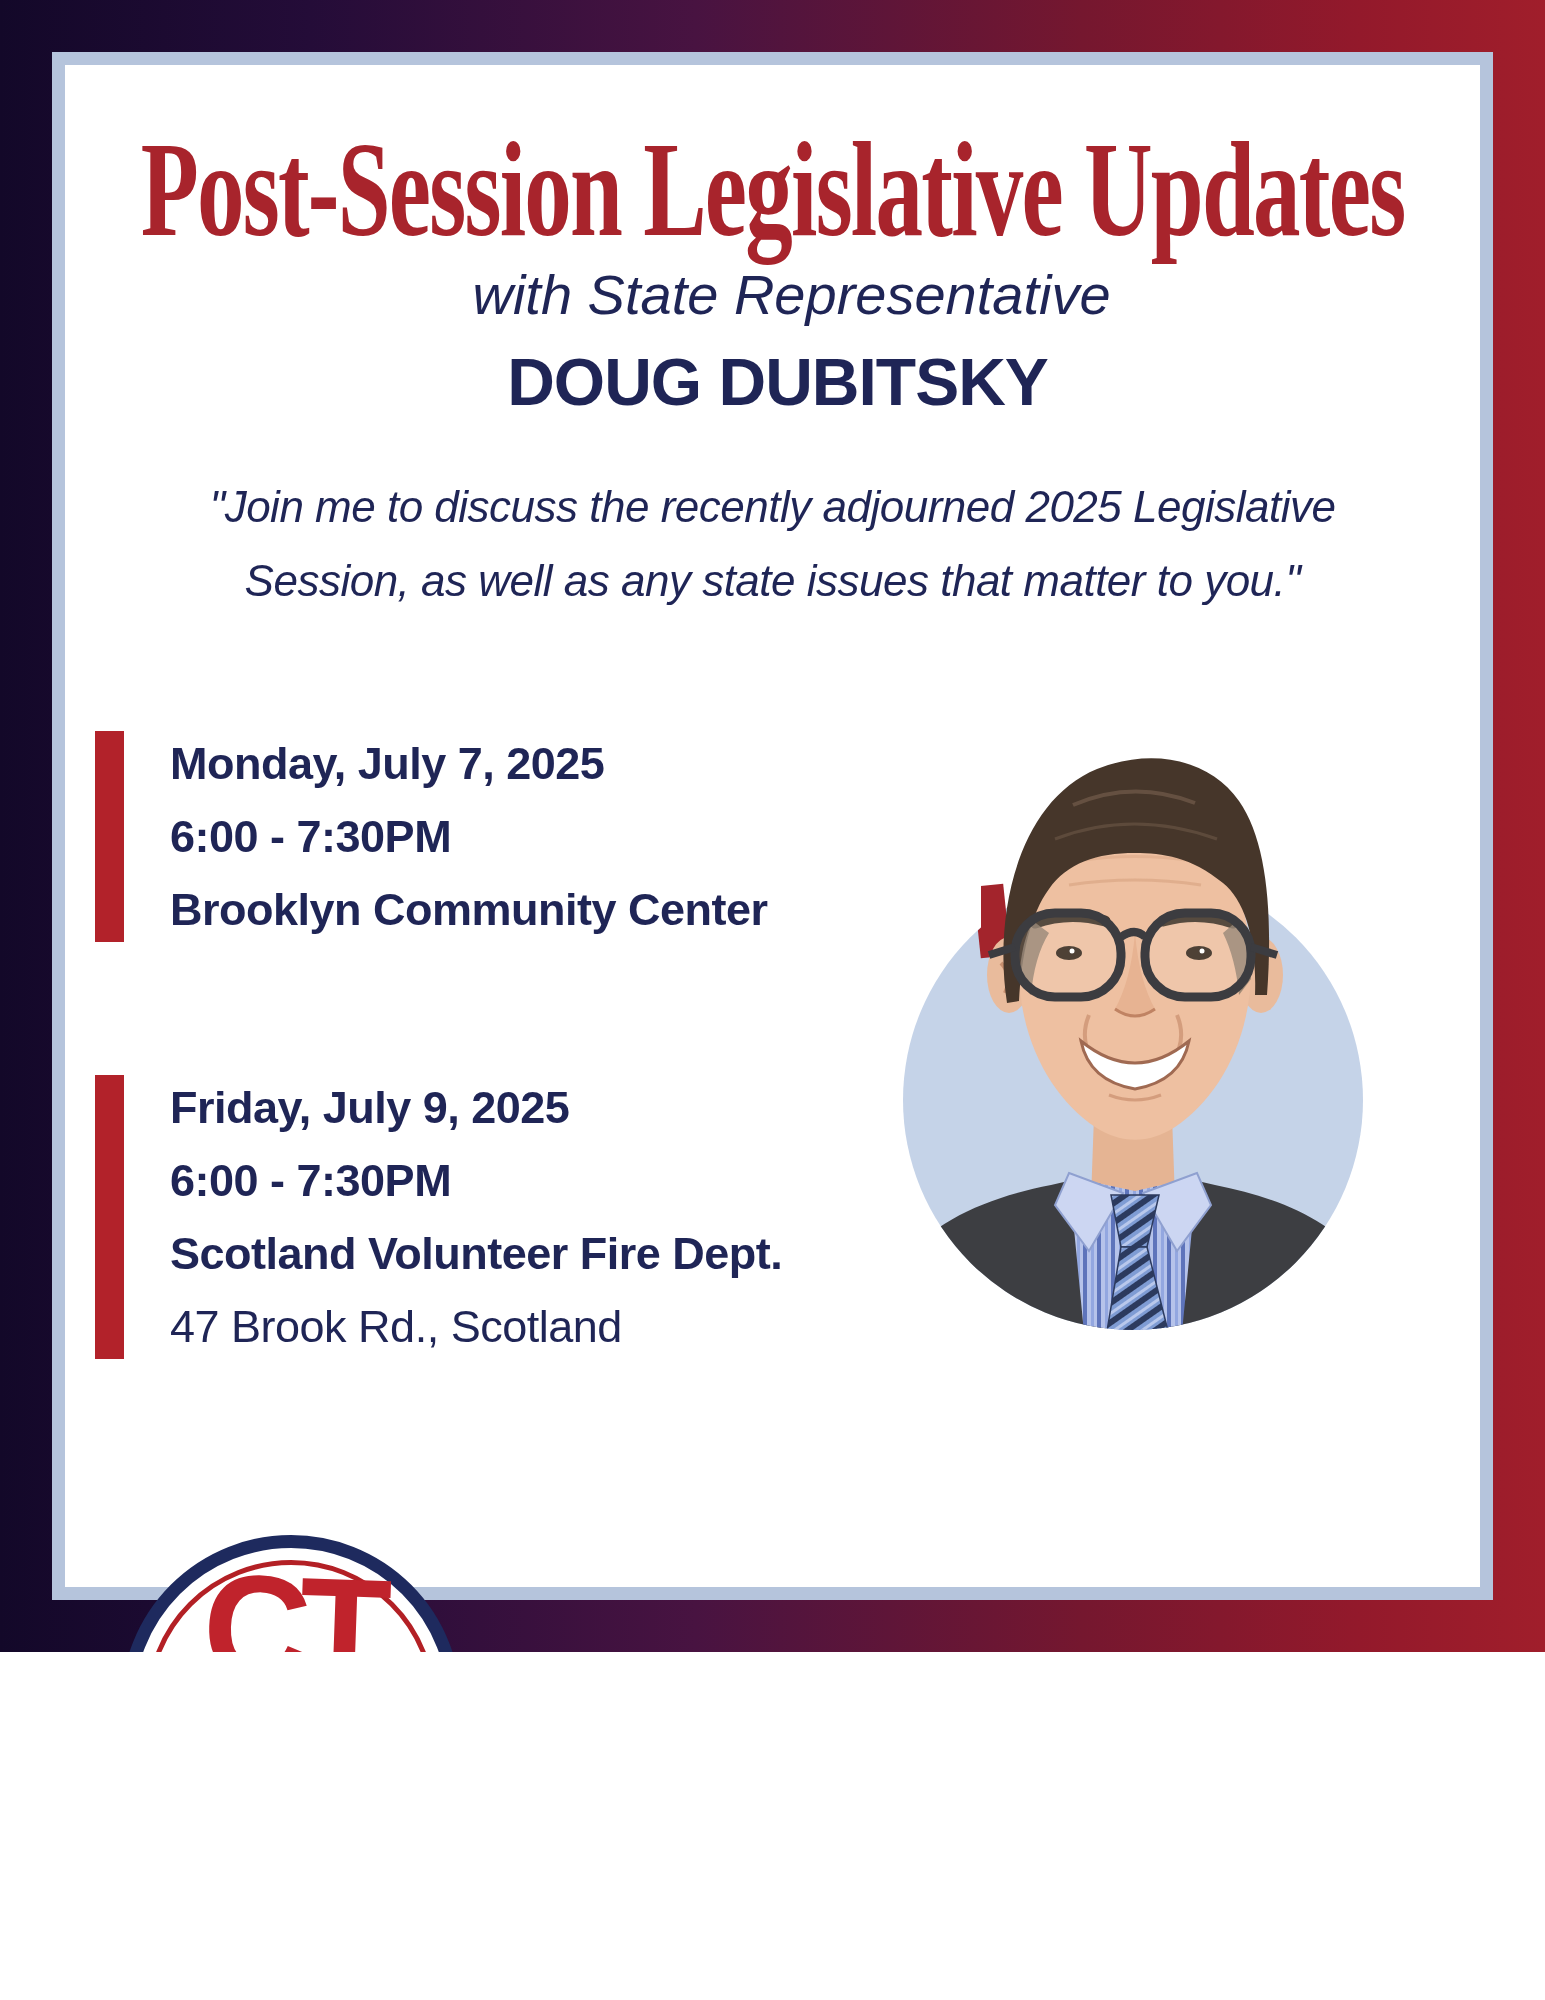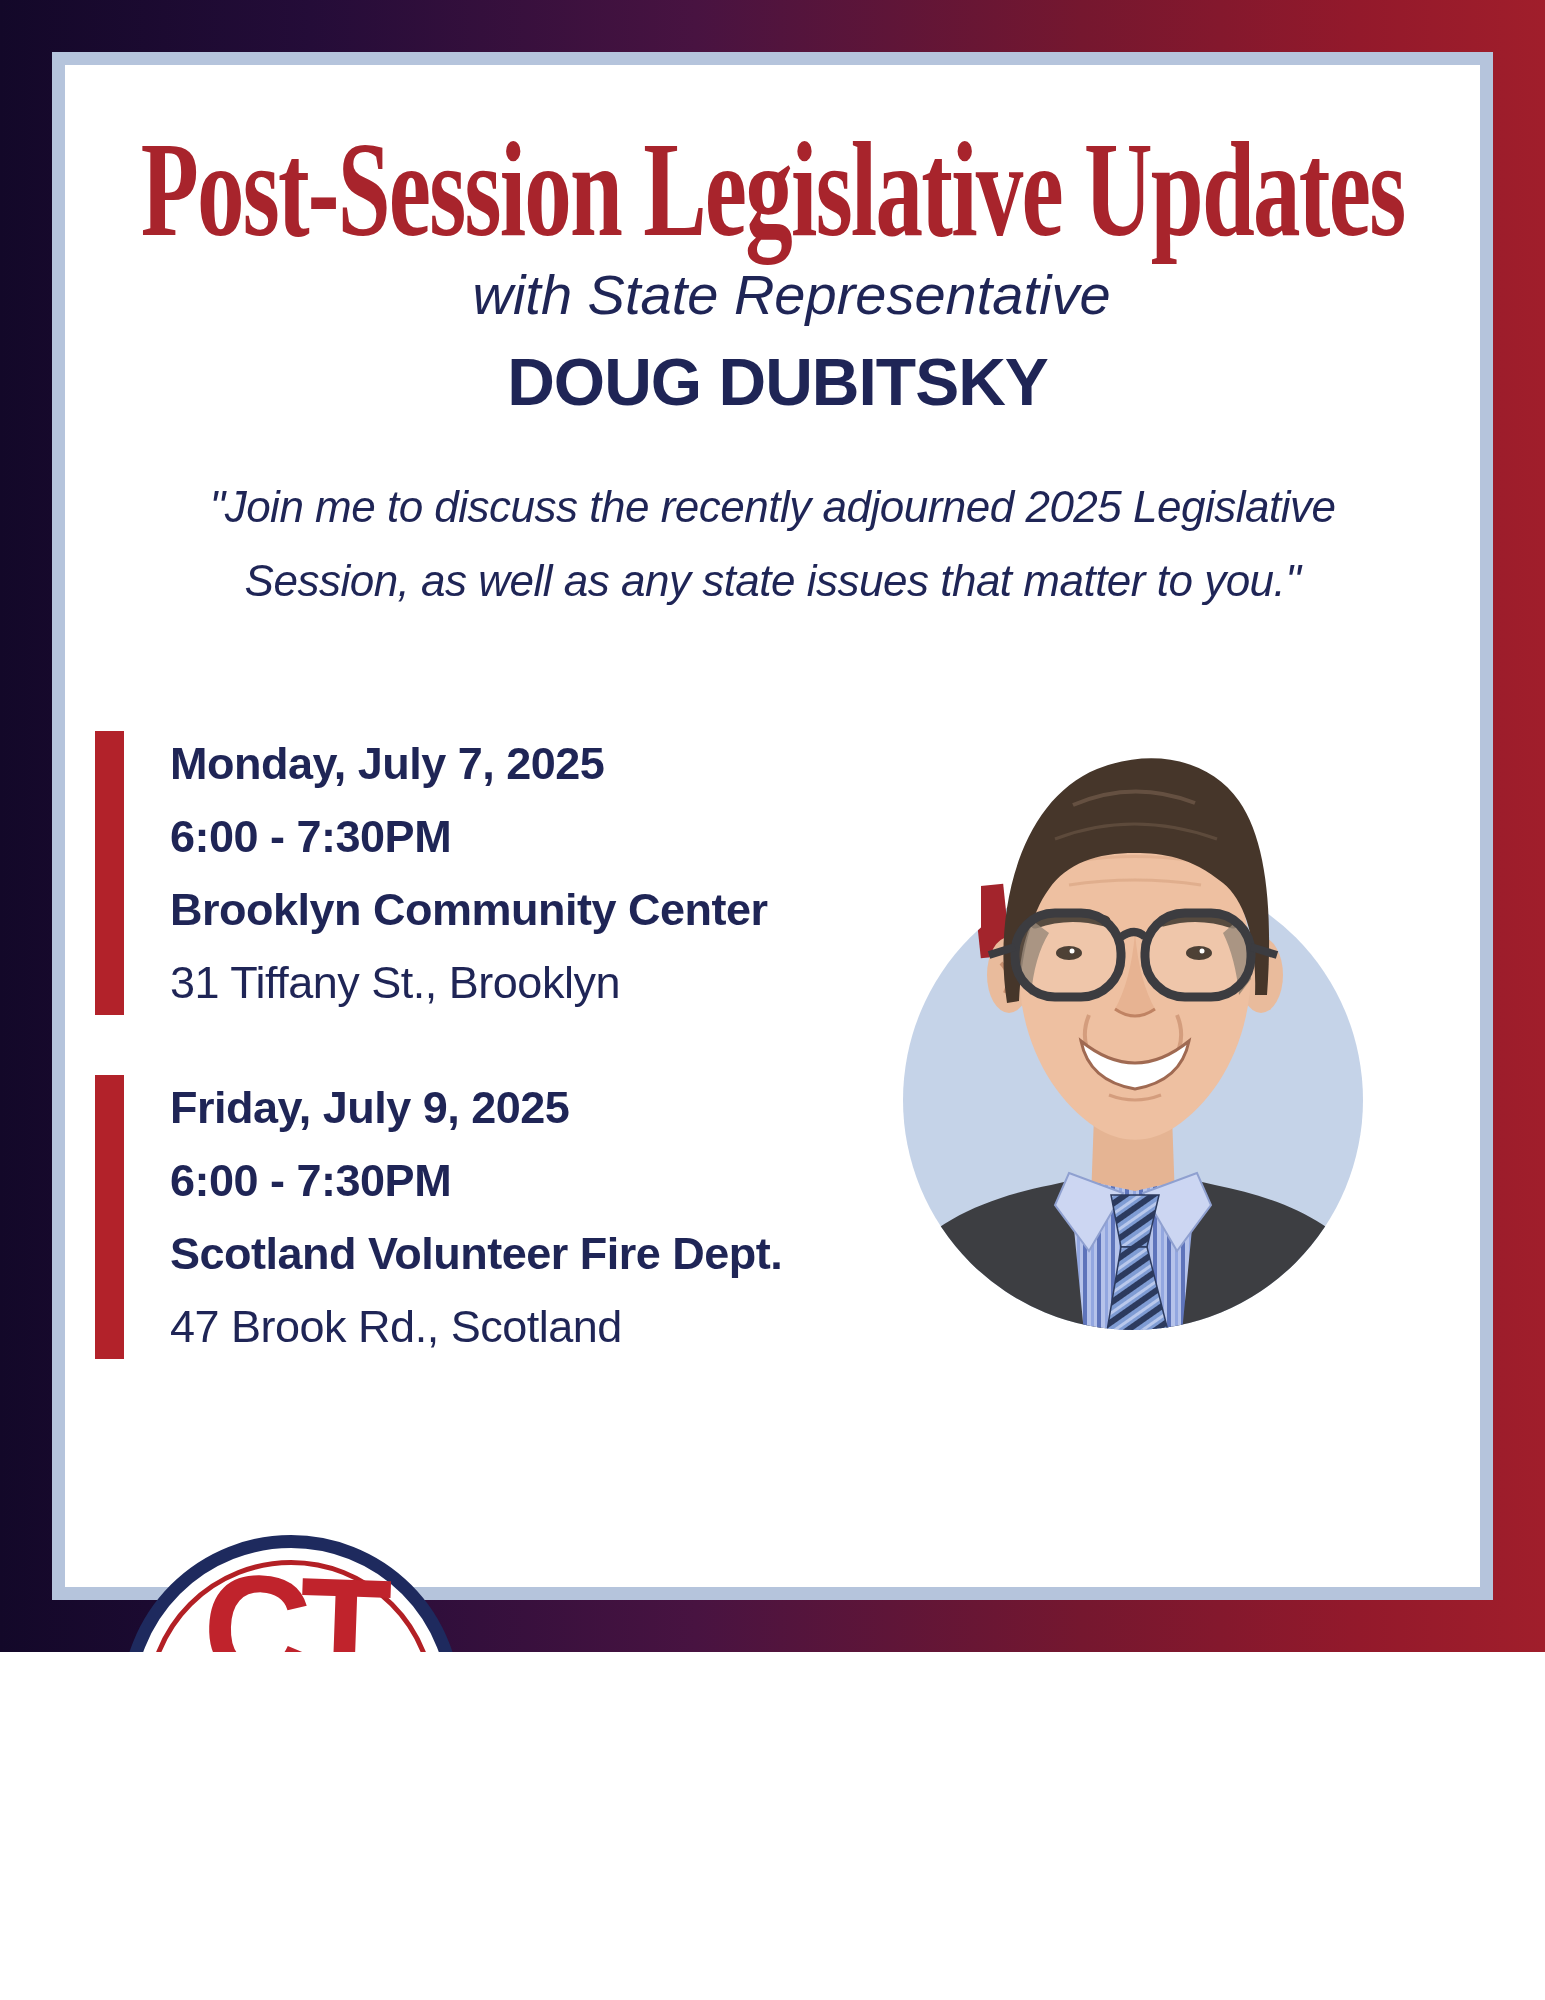--- a/index.html
+++ b/index.html
@@ -86,21 +86,20 @@
     <div>"Join me to discuss the recently adjourned 2025 Legislative</div>
     <div>Session, as well as any state issues that matter to you."</div>
   </div>
 
   <div class="event e1">
     <div class="bar"></div>
     <div class="lines">
       <div class="b">Monday, July 7, 2025</div>
       <div class="b">6:00 - 7:30PM</div>
       <div class="b">Brooklyn Community Center</div>
-      <div>31 Tiffany St., Brooklyn</div>
     </div>
   </div>
 
   <div class="event e2">
     <div class="bar"></div>
     <div class="lines">
       <div class="b">Friday, July 9, 2025</div>
       <div class="b">6:00 - 7:30PM</div>
       <div class="b">Scotland Volunteer Fire Dept.</div>
       <div>47 Brook Rd., Scotland</div>

